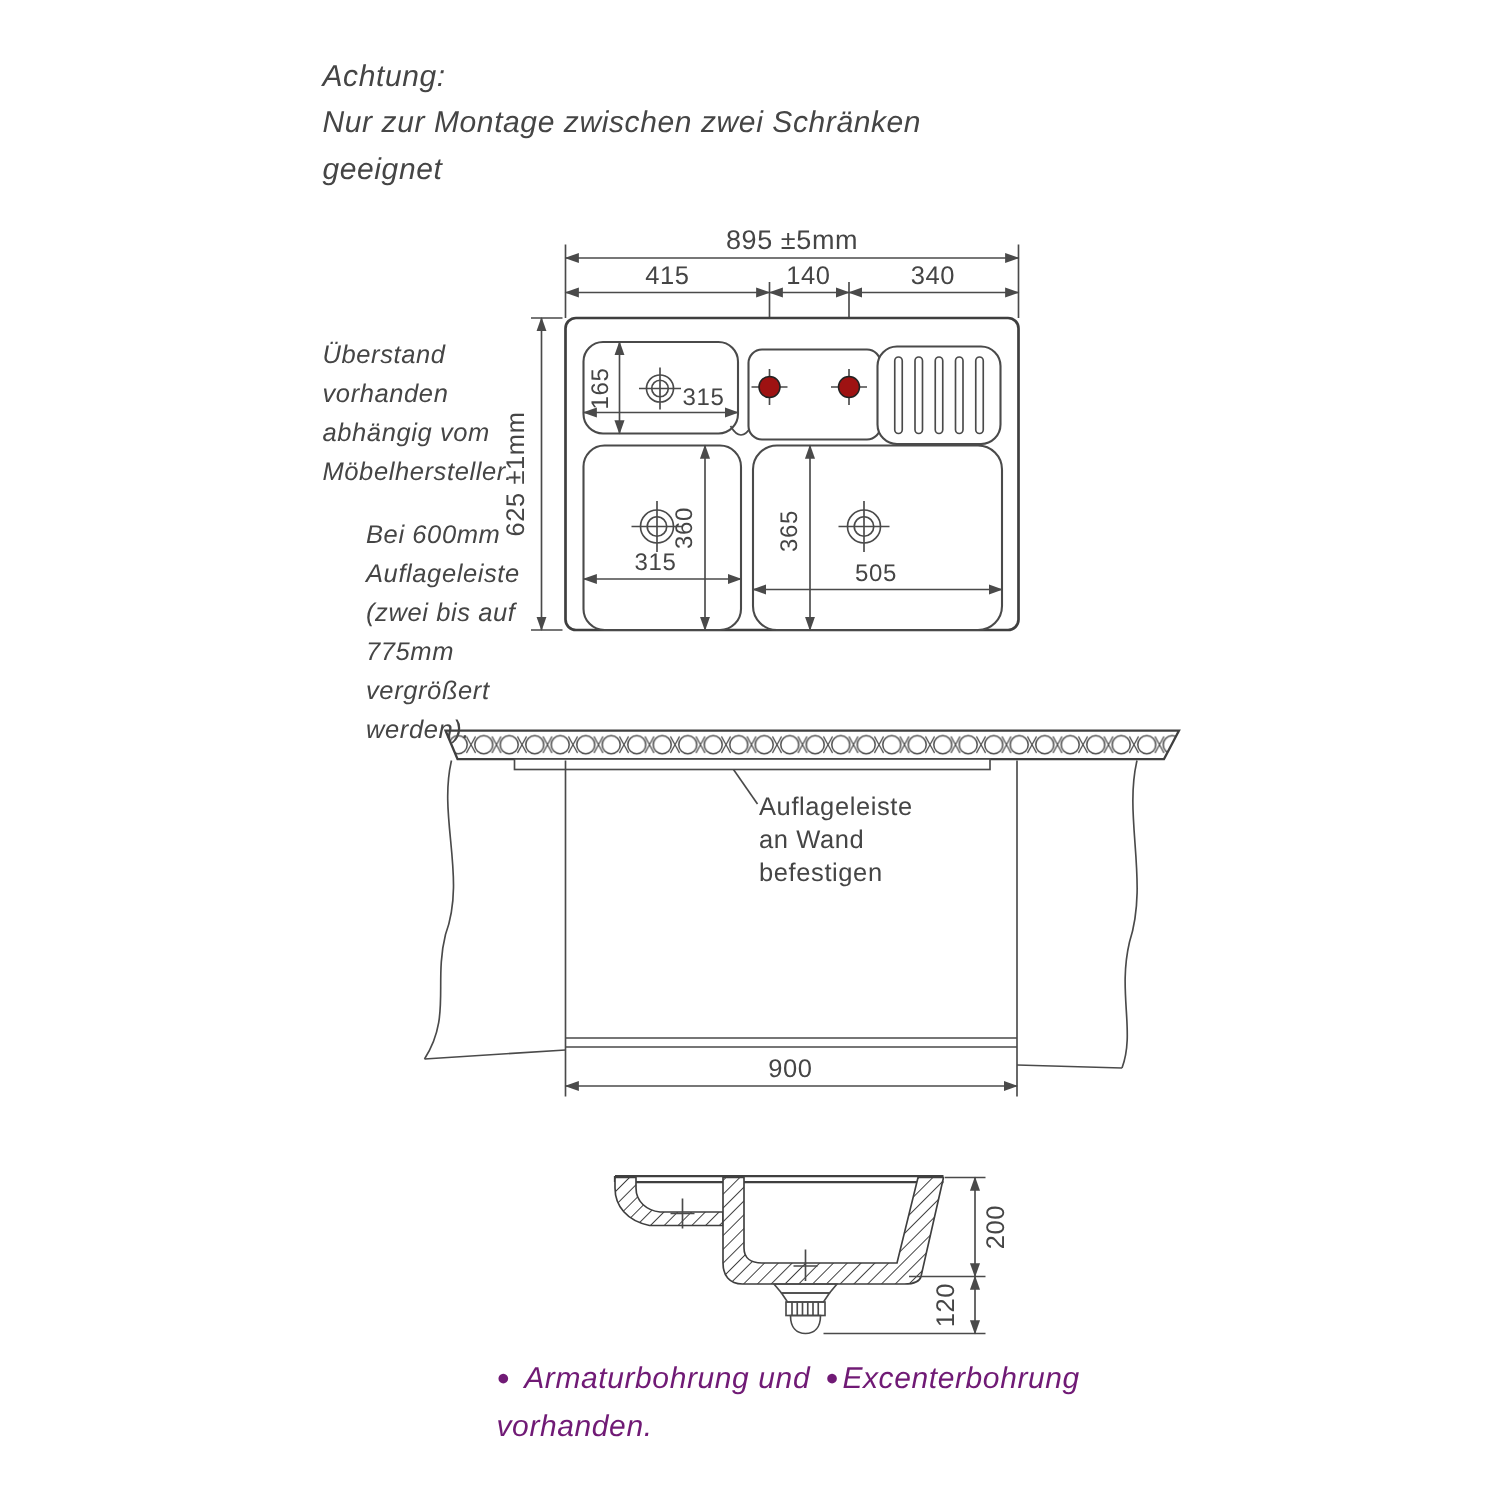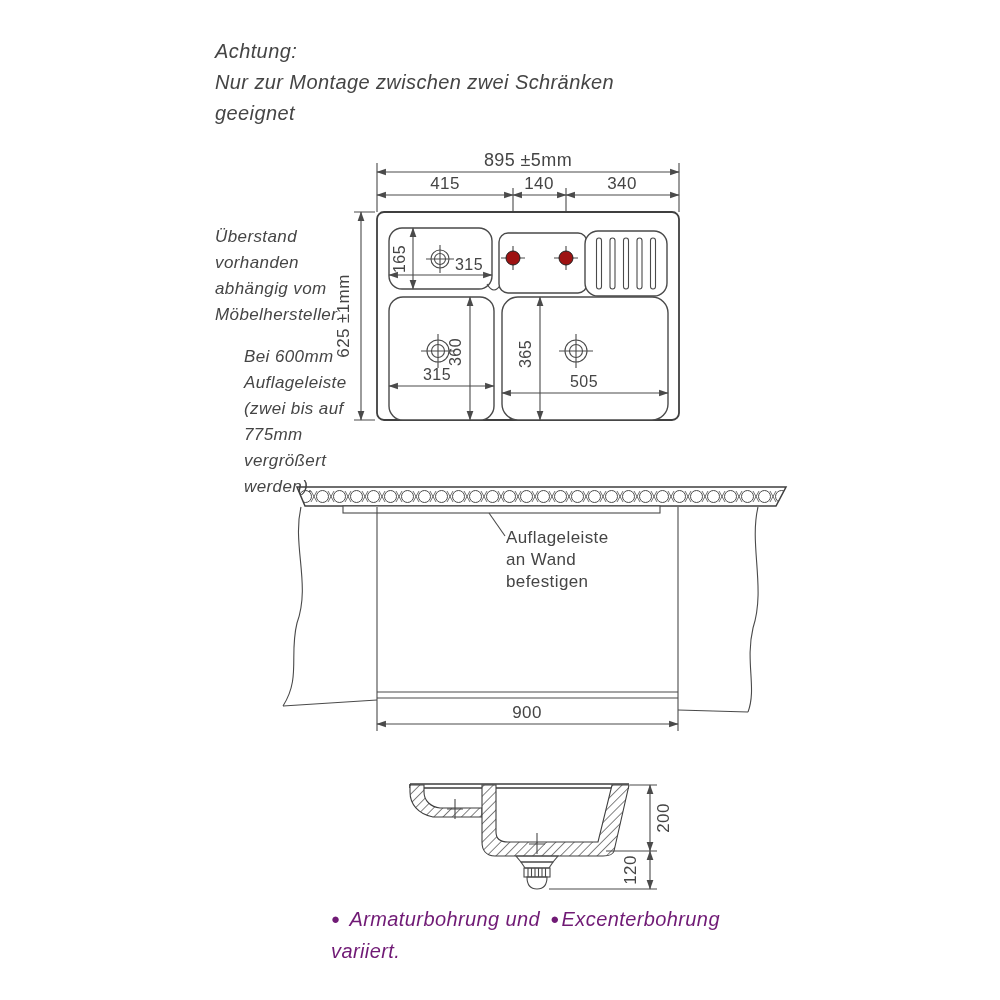--- a/index.html
+++ b/index.html
@@ -45,21 +45,21 @@
     <div>(zwei bis auf</div>
     <div>775mm</div>
     <div>vergrößert</div>
     <div>werden).</div>
   </div>
 
   <div class="note footer-note">
     <div>
       <span class="bullet b1">●</span><span>Armaturbohrung und</span><span class="bullet b2">●</span><span>Excenterbohrung</span>
     </div>
-    <div>variiert.</div>
+    <div>vorhanden.</div>
   </div>
 
   <svg class="drawing" width="1000" height="1000" viewBox="0 0 1000 1000">
     <defs>
       <marker id="ar" viewBox="0 0 10 10" refX="9" refY="5" markerWidth="9" markerHeight="9" orient="auto-start-reverse">
         <path d="M0,1.6 L9.6,5 L0,8.4 Z" fill="#4a4a4a"></path>
       </marker>
       <pattern id="hatch" width="6.5" height="6.5" patternUnits="userSpaceOnUse" patternTransform="rotate(45)">
         <rect width="6.5" height="6.5" fill="#ffffff"></rect>
         <line x1="0" y1="0" x2="0" y2="6.5" stroke="#3f3f3f" stroke-width="1.3"></line>

